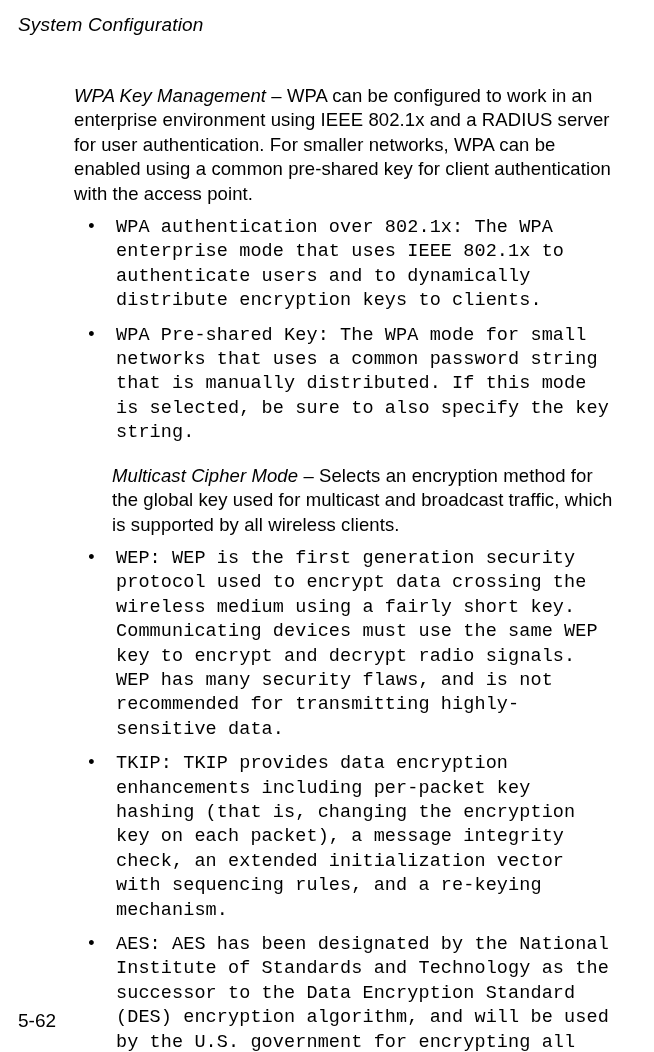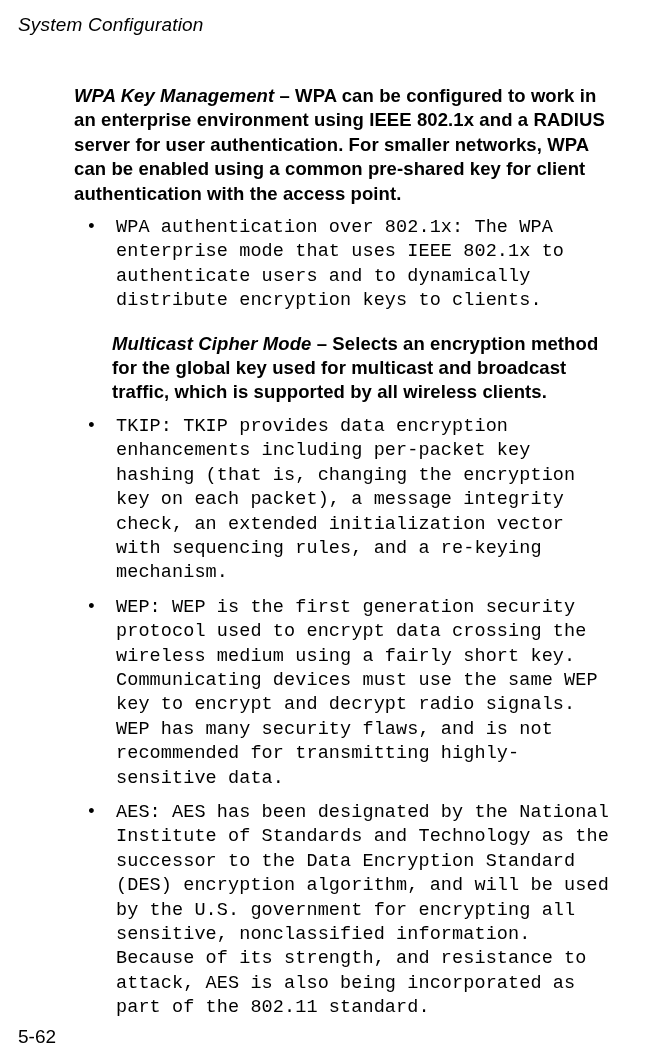--- a/index.html
+++ b/index.html
@@ -24,21 +24,20 @@
     }
     .content {
       padding-left: 56px;
       padding-right: 14px;
     }
     .para {
       font-size: 18.5px;
       line-height: 1.32;
       margin-bottom: 10px;
       letter-spacing: 0.1px;
-      font-weight: bold;
     }
     .para .lead {
       font-style: italic;
     }
     .bullet-list {
       list-style: none;
       margin-bottom: 18px;
       font-family: Liberation Mono, monospace;
     }
     .bullet-list li {
@@ -51,21 +50,21 @@
     }
     .bullet-list li::before {
       content: "•";
       position: absolute;
       left: 12px;
       top: 0;
       font-size: 18px;
     }
     .page-number {
       position: absolute;
-      bottom: 4px;
+      bottom: 20px;
       left: 18px;
       font-size: 19px;
     }
     .section-gap {
       margin-top: 18px;
       margin-left: 38px;
     }
   </style>
 </head>
 <body>
@@ -73,27 +72,28 @@
 <div class="header">System Configuration</div>
 
 <div class="content">
 
   <p class="para">
     <span class="lead">WPA Key Management</span><span> – WPA can be configured to work in an enterprise environment using IEEE 802.1x and a RADIUS server for user authentication. For smaller networks, WPA can be enabled using a common pre-shared key for client authentication with the access point.</span>
   </p>
 
   <ul class="bullet-list">
     <li>WPA authentication over 802.1x: The WPA enterprise mode that uses IEEE 802.1x to authenticate users and to dynamically distribute encryption keys to clients.</li>
+    <li>WPA Pre-shared Key: The WPA mode for small networks that uses a common password string that is manually distributed. If this mode is selected, be sure to also specify the key string.</li>
   </ul>
 
   <p class="para section-gap">
     <span class="lead">Multicast Cipher Mode</span><span> – Selects an encryption method for the global key used for multicast and broadcast traffic, which is supported by all wireless clients.</span>
   </p>
 
   <ul class="bullet-list">
+    <li>WEP: WEP is the first generation security protocol used to encrypt data crossing the wireless medium using a fairly short key. Communicating devices must use the same WEP key to encrypt and decrypt radio signals. WEP has many security flaws, and is not recommended for transmitting highly-sensitive data.</li>
     <li>TKIP: TKIP provides data encryption enhancements including per-packet key hashing (that is, changing the encryption key on each packet), a message integrity check, an extended initialization vector with sequencing rules, and a re-keying mechanism.</li>
-    <li>WEP: WEP is the first generation security protocol used to encrypt data crossing the wireless medium using a fairly short key. Communicating devices must use the same WEP key to encrypt and decrypt radio signals. WEP has many security flaws, and is not recommended for transmitting highly-sensitive data.</li>
     <li>AES: AES has been designated by the National Institute of Standards and Technology as the successor to the Data Encryption Standard (DES) encryption algorithm, and will be used by the U.S. government for encrypting all sensitive, nonclassified information. Because of its strength, and resistance to attack, AES is also being incorporated as part of the 802.11 standard.</li>
   </ul>
 
 </div>
 
 <div class="page-number">5-62</div>
 
 </body></html>

